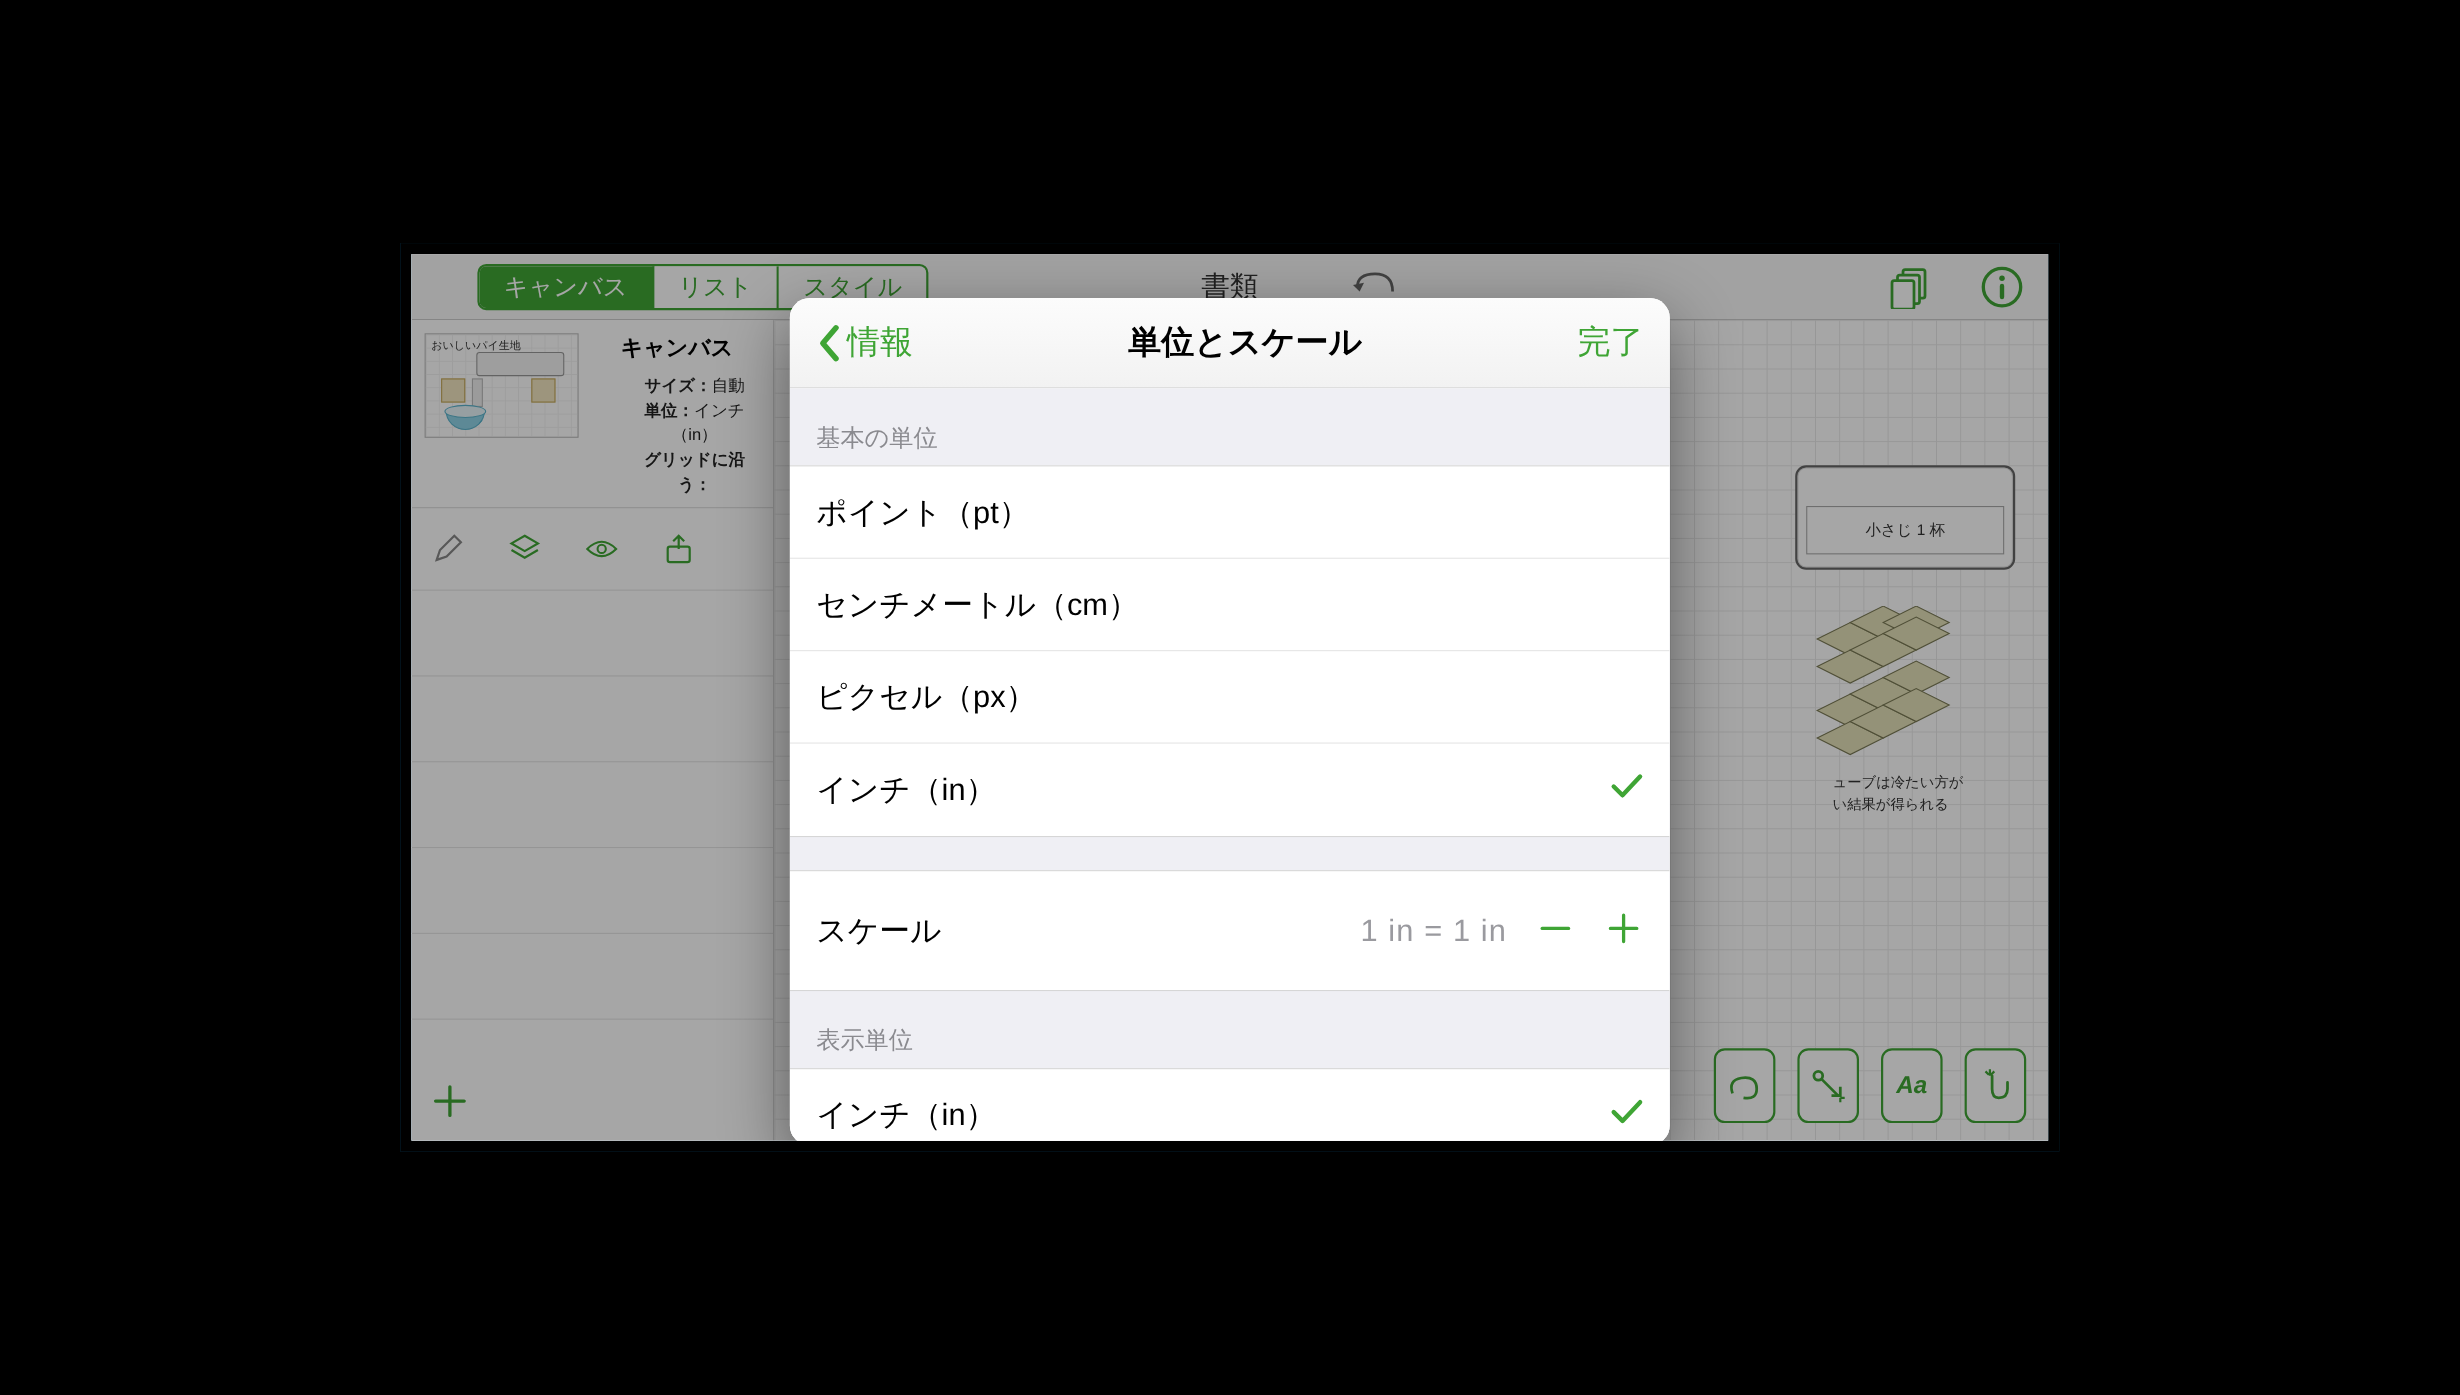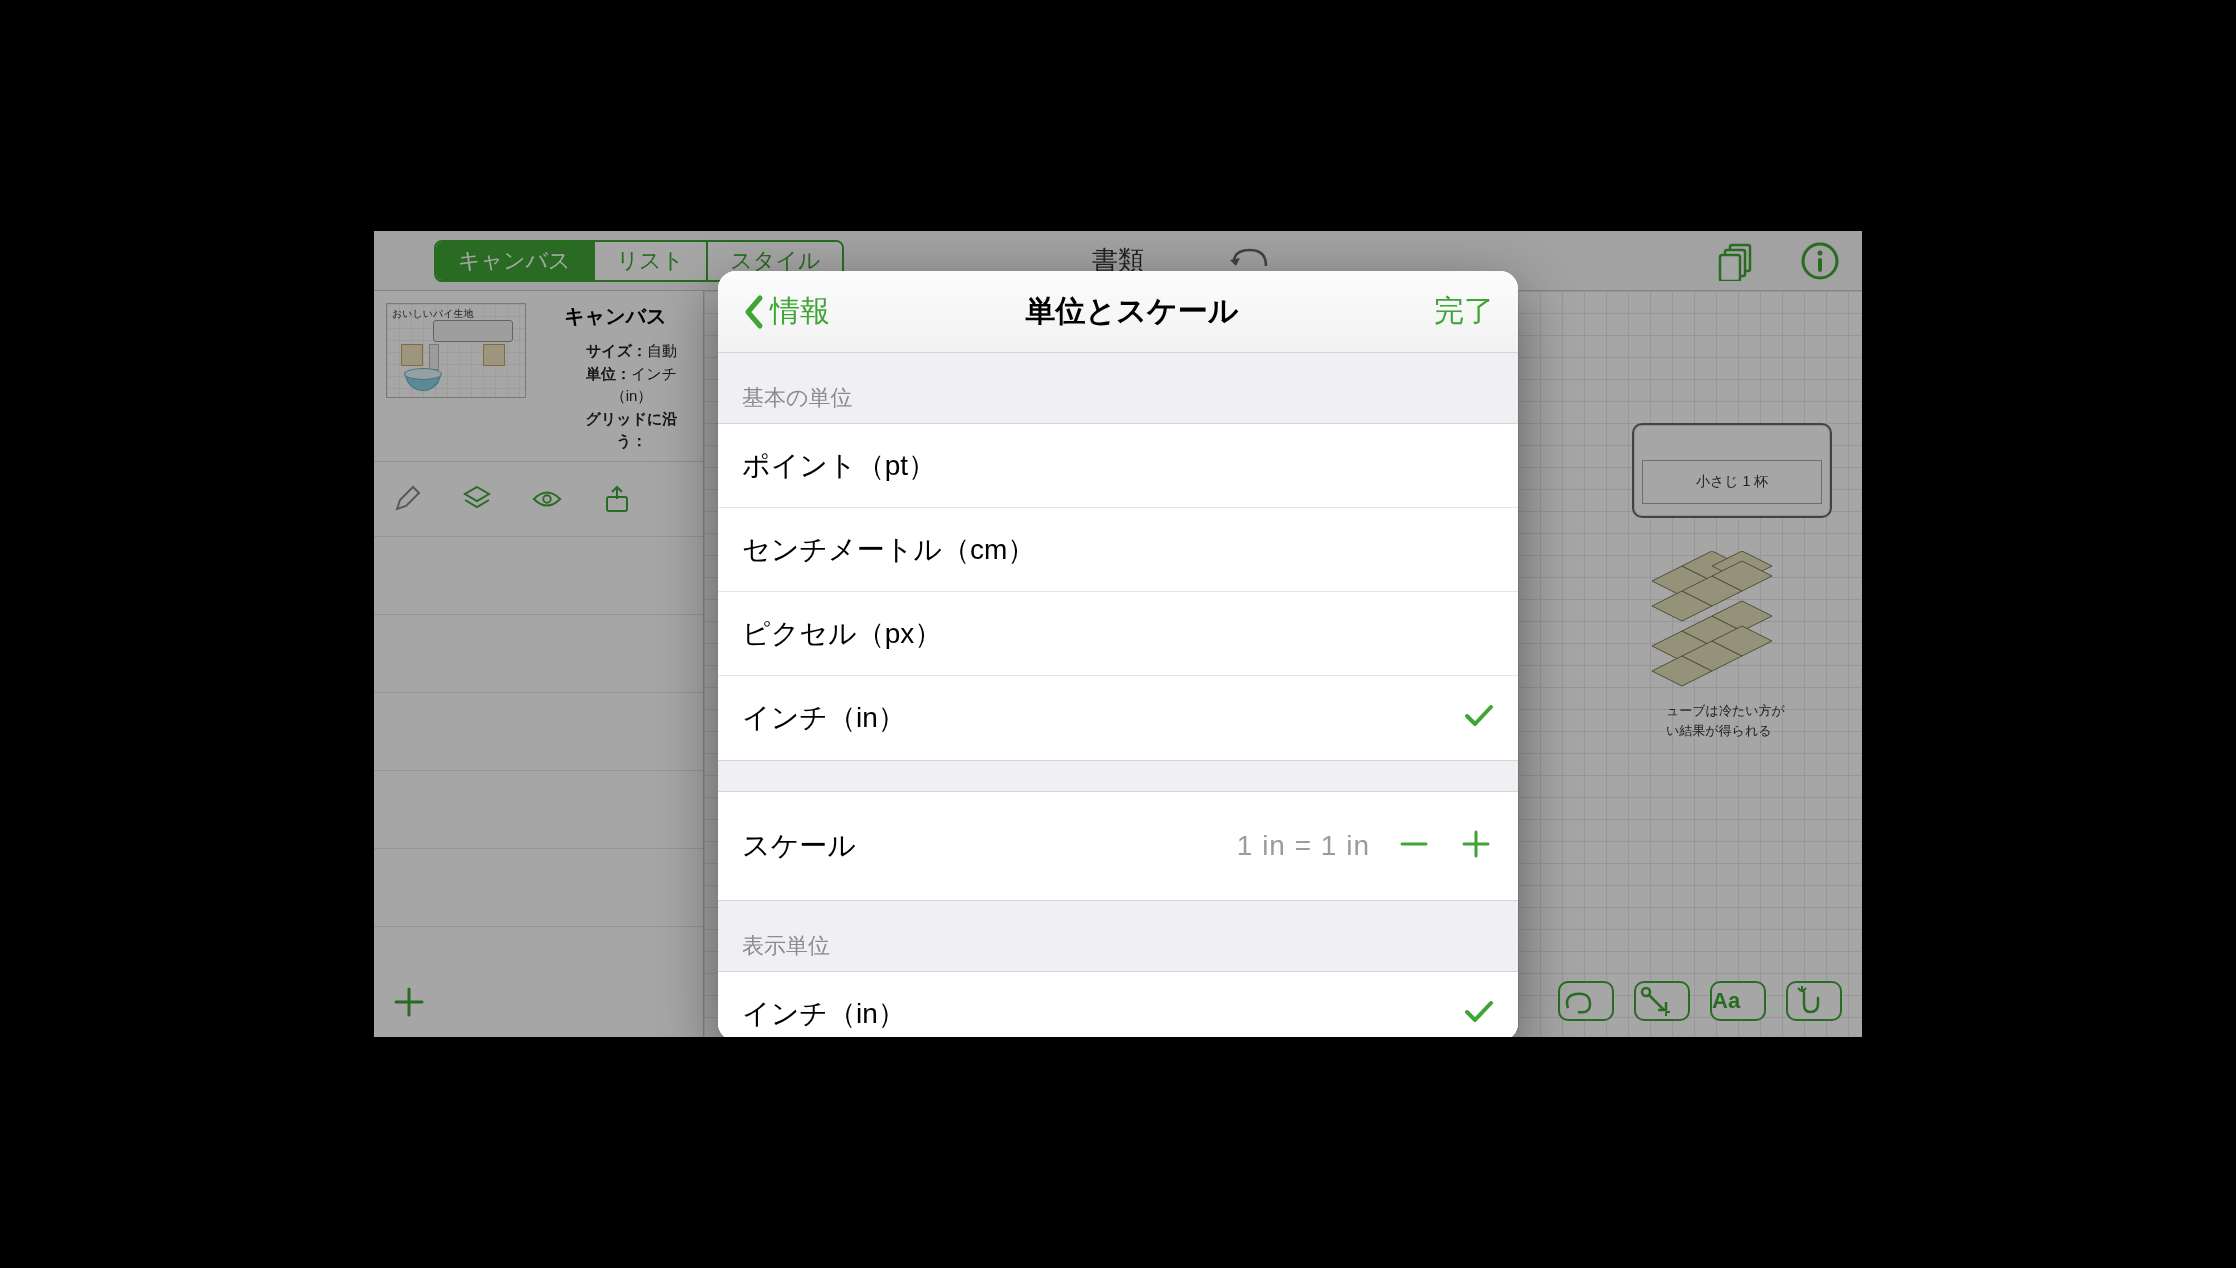--- a/index.html
+++ b/index.html
@@ -248,26 +248,27 @@
   }
 
   .bottom-tools {
     position: absolute;
     right: 20px;
     bottom: 16px;
     display: flex;
     gap: 20px;
   }
   .tool-box {
-    width: 56px; height: 40px;
+    width: 56px; height: 68px;
     border: 2px solid #3fa535;
     border-radius: 10px;
-    display:flex; align-items:center; justify-content:flex-start;
-    color: #3fa535;
-    background: #fff;
+    display:flex; align-items:center; justify-content:center;
+    color: #3fa535;
+    background: #fff;
+    font-style: italic;
   }
 
   
   .popover {
     position: absolute;
     z-index: 20;
     top: 40px;
     left: 50%;
     transform: translateX(-50%);
     width: 800px;

